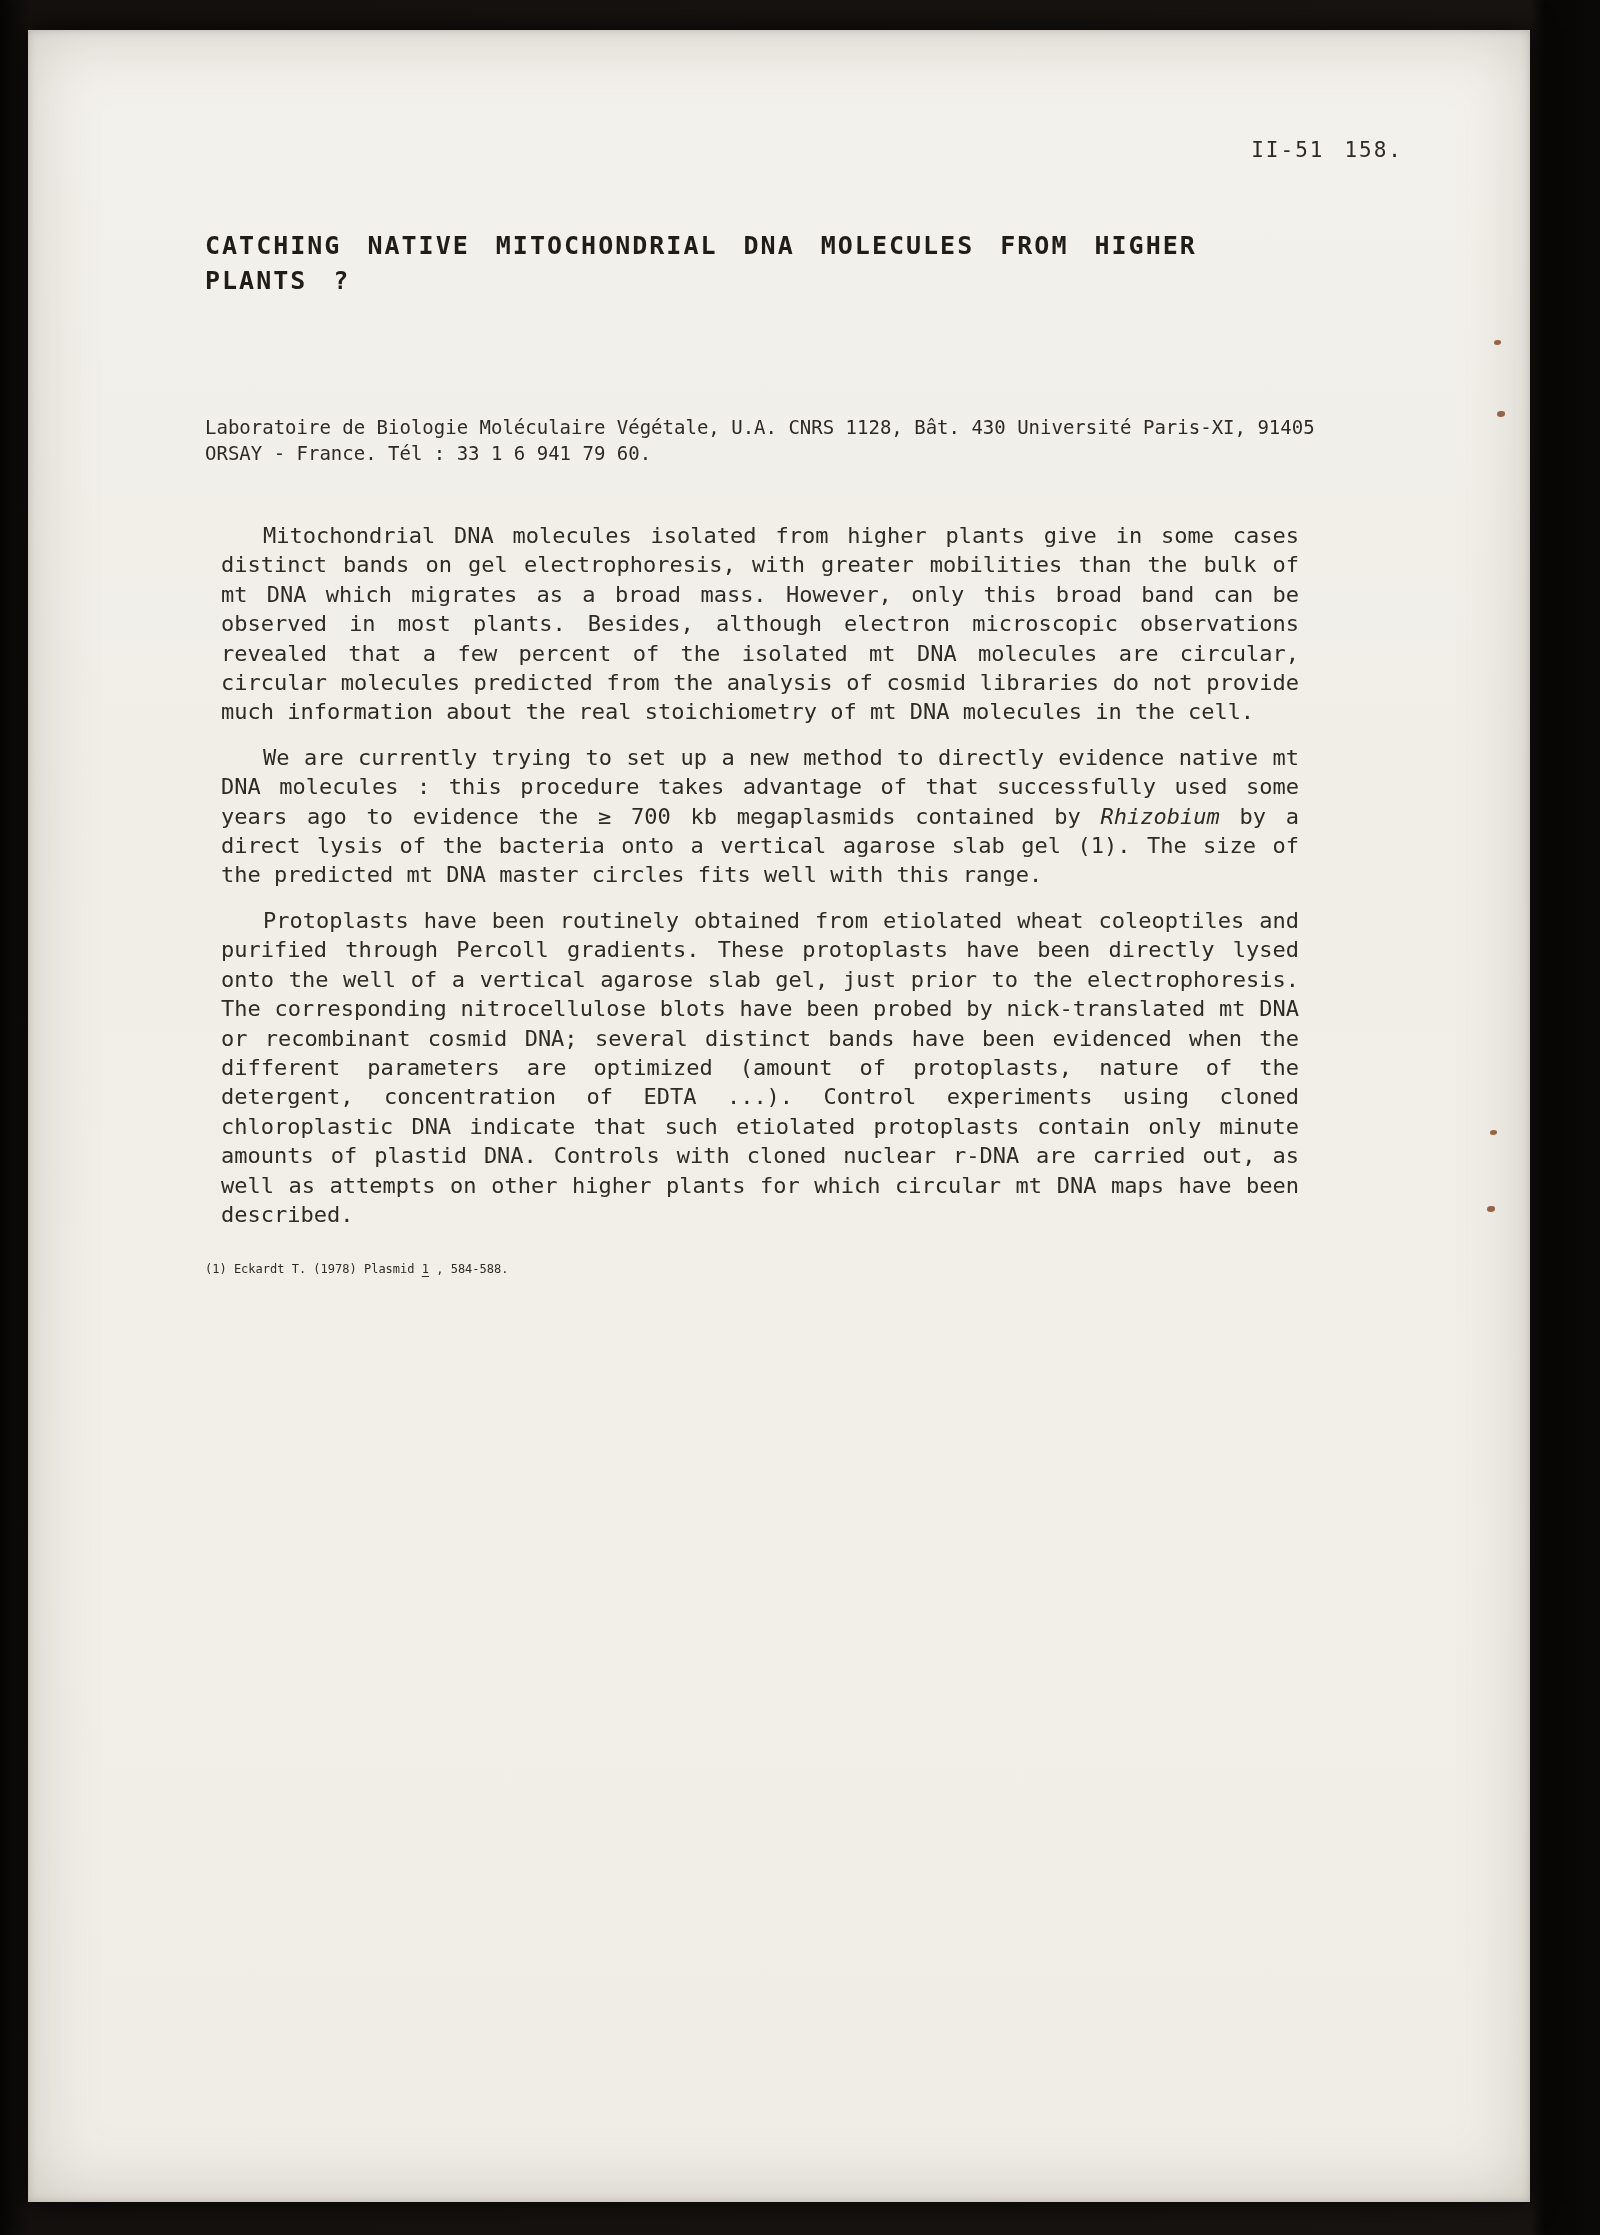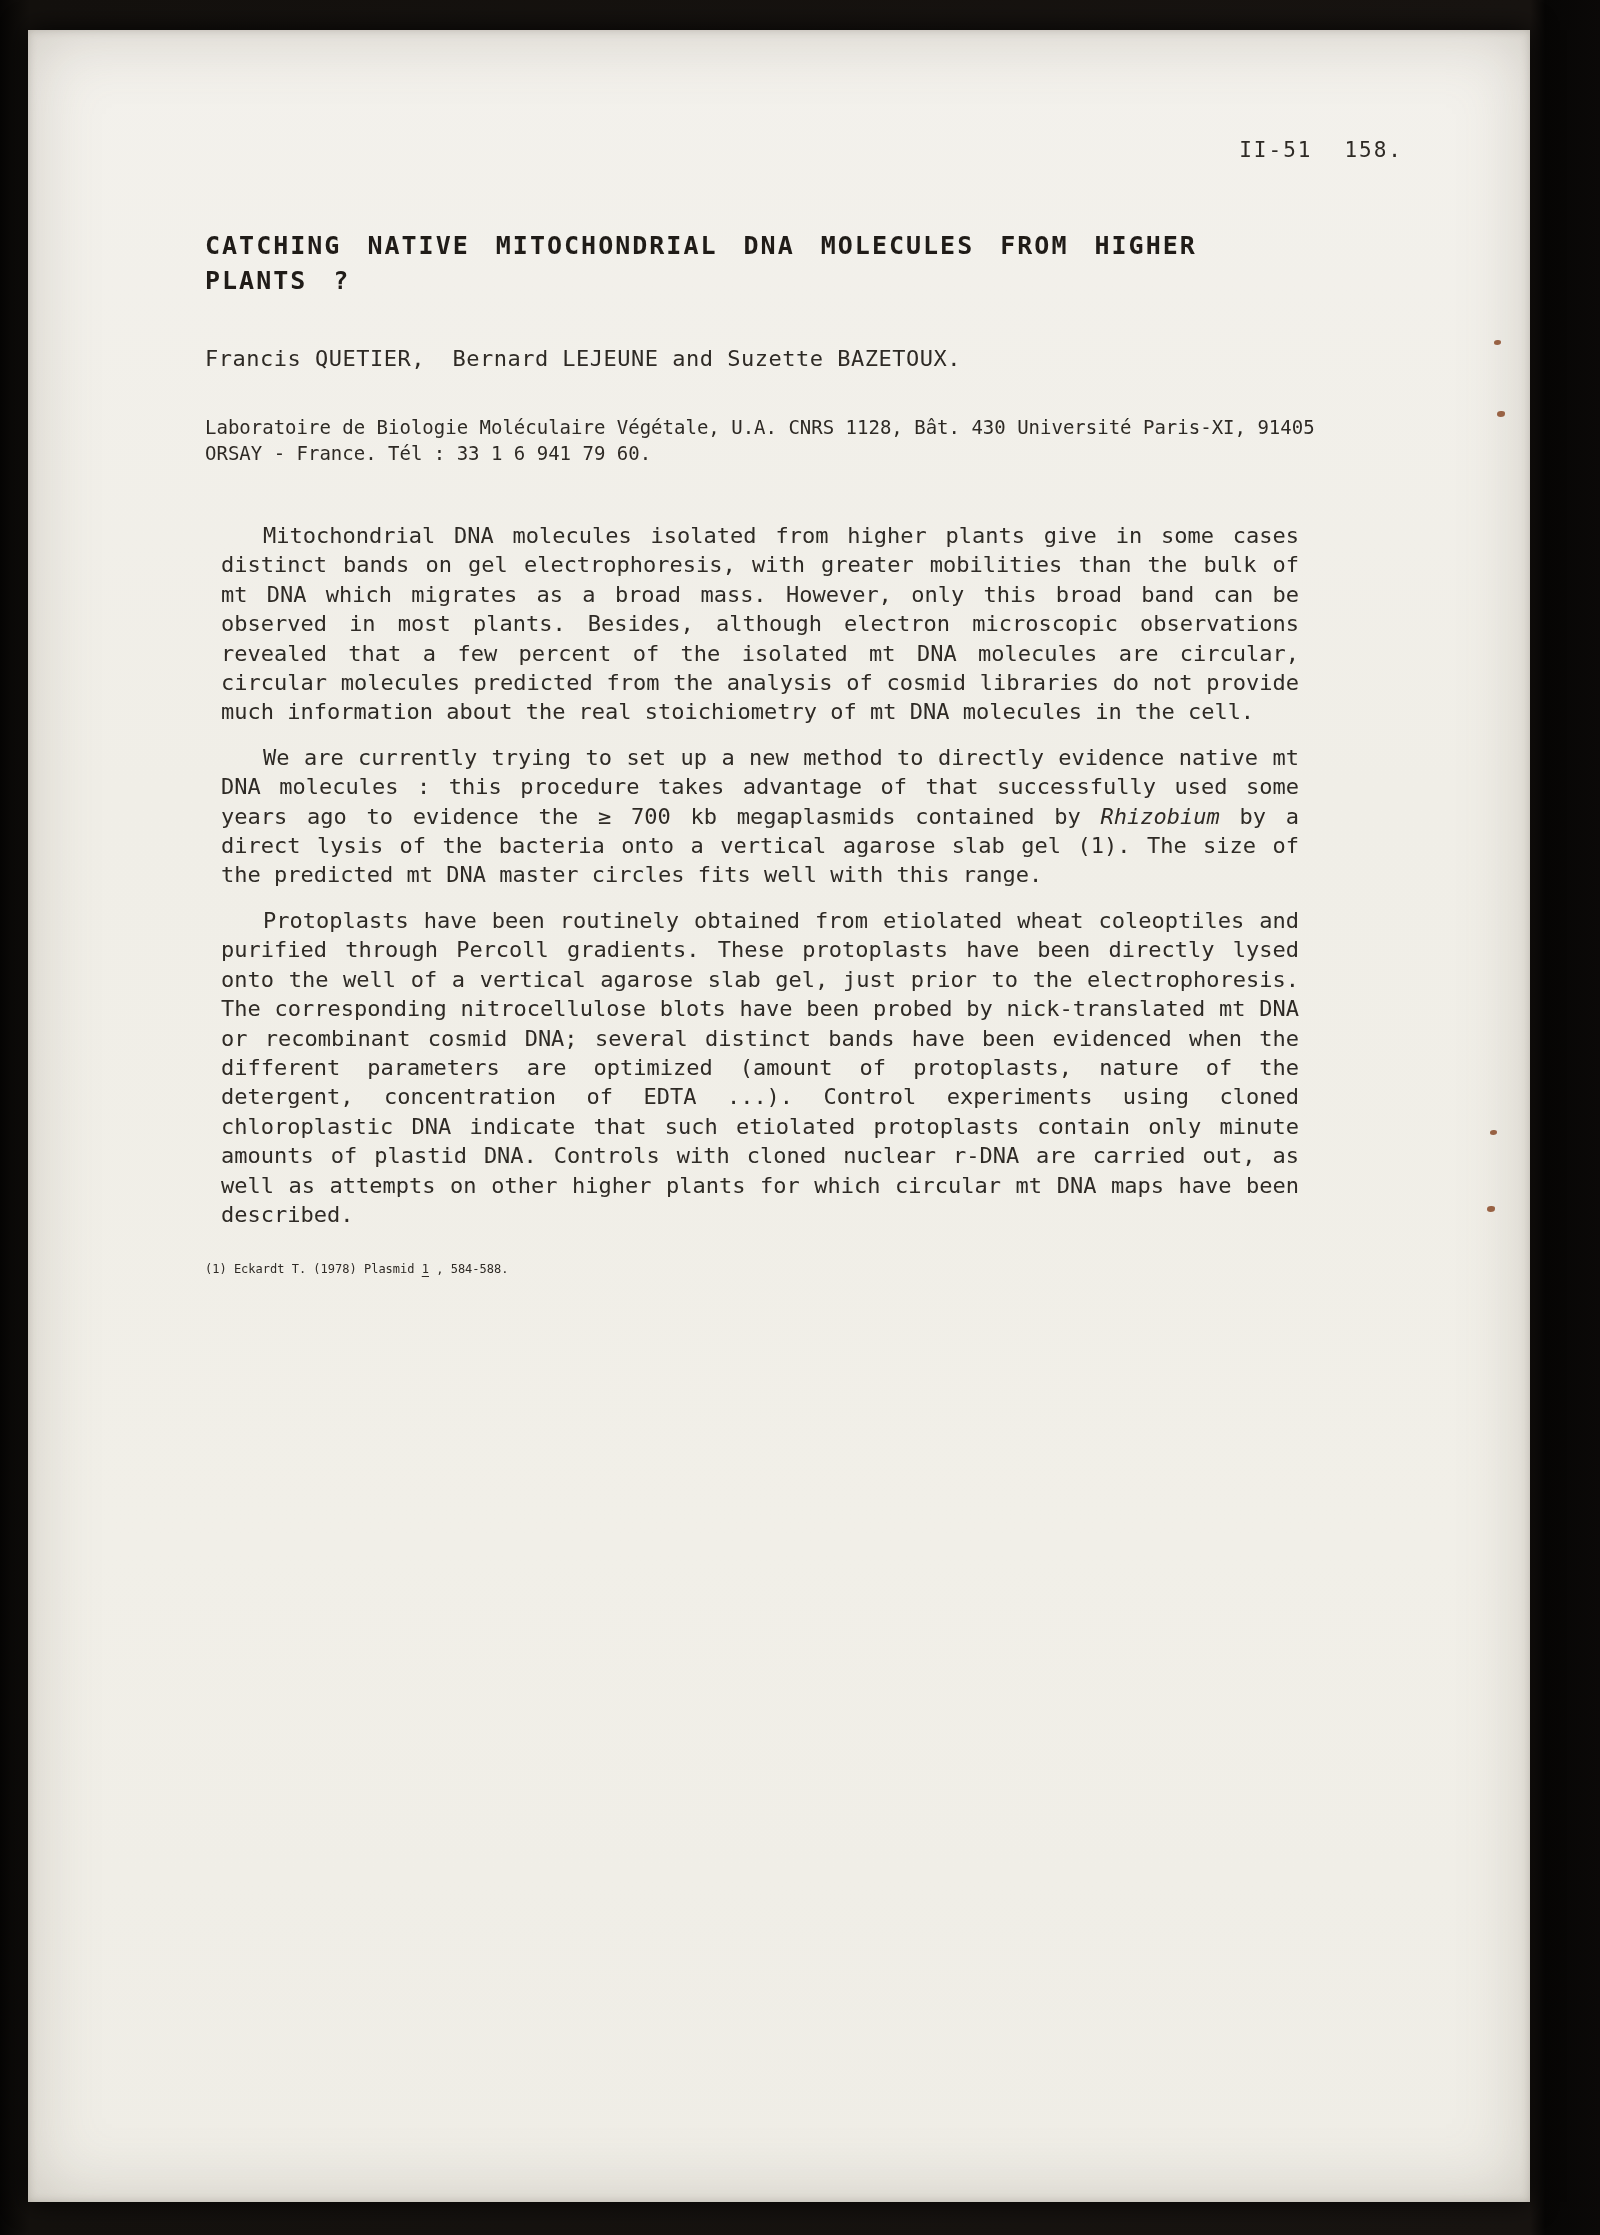--- a/index.html
+++ b/index.html
@@ -26,21 +26,21 @@
     left:28px; top:30px;
     width:1502px; height:2172px;
     background:linear-gradient(180deg, #f3f1ec 0%, #f0eee7 35%, var(--paper) 70%, #efede6 100%);
     box-shadow:
       inset 0 0 70px rgba(110,100,85,0.28),
       inset 0 0 8px rgba(80,70,60,0.25),
       0 0 25px rgba(0,0,0,0.85);
   }
   .page-header{
     position:absolute; top:108px; right:127px;
-    display:flex; gap:32px;
+    display:flex; gap:20px;
     font-size:21px; letter-spacing:2px;
     color:var(--ink);
   }
   .title{
     position:absolute; left:177px; top:198px;
     width:1118px;
     font-size:25px; line-height:35px;
     font-weight:bold;
     letter-spacing:2px; word-spacing:9px;
     color:#201c18;
@@ -92,21 +92,20 @@
 
 <div class="paper">
 
   <div class="page-header">
     <span>II-51</span>
     <span>158.</span>
   </div>
 
   <h1 class="title">CATCHING NATIVE MITOCHONDRIAL DNA MOLECULES FROM HIGHER PLANTS ?</h1>
 
-  <div class="authors">Francis QUETIER,  Bernard LEJEUNE and Suzette BAZETOUX.</div>
 
   <div class="affiliation">Laboratoire de Biologie Moléculaire Végétale, U.A. CNRS 1128, Bât. 430 Université Paris-XI, 91405 ORSAY - France. Tél : 33 1 6 941 79 60.</div>
 
   <div class="abstract-body">
     <p><span>Mitochondrial DNA molecules isolated from higher plants give in some cases distinct bands on gel electrophoresis, with greater mobilities than the bulk of mt DNA which migrates as a broad mass. However, only this broad band can be observed in most plants. Besides, although electron microscopic observations revealed that a few percent of the isolated mt DNA molecules are circular, circular molecules predicted from the analysis of cosmid libraries do not provide much information about the real stoichiometry of mt DNA molecules in the cell.</span></p>
     <p><span>We are currently trying  to set up a new method to directly evidence native mt DNA molecules : this procedure takes advantage of that successfully used some years ago to evidence the ≥ 700 kb megaplasmids contained by </span><span class="seg-italic">Rhizobium</span><span>  by a direct lysis of the bacteria onto a vertical agarose slab gel (1). The size of the predicted mt DNA master circles  fits well with this range.</span></p>
     <p><span>Protoplasts have been routinely obtained from etiolated wheat coleoptiles and purified through Percoll gradients. These protoplasts have been directly lysed onto the well of a vertical agarose slab gel, just prior to the electrophoresis. The corresponding nitrocellulose blots have been probed by nick-translated mt DNA or recombinant cosmid DNA; several distinct bands have been evidenced when the different parameters are optimized (amount of protoplasts, nature of the detergent, concentration of EDTA ...). Control experiments using cloned chloroplastic DNA indicate that such etiolated protoplasts contain only minute amounts of plastid DNA. Controls with cloned nuclear r-DNA are carried out, as well as attempts on other higher plants for which circular mt DNA maps  have been  described.</span></p>
   </div>
 
   <div class="reference"><span>(1) Eckardt T. (1978) Plasmid </span><span class="seg-underline">1</span><span> , 584-588.</span></div>

